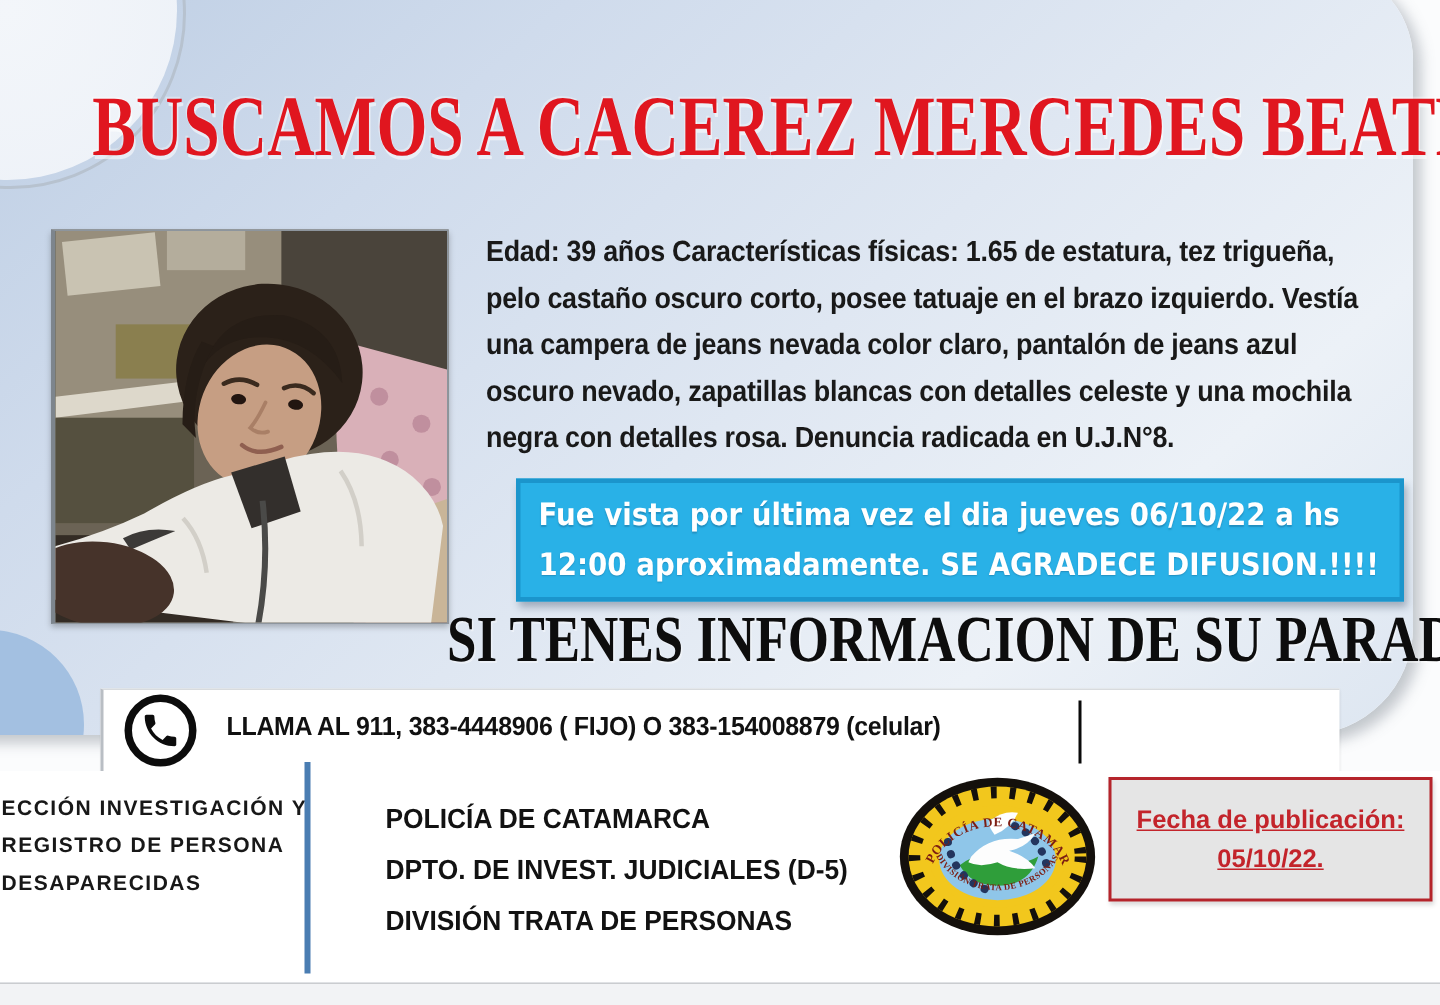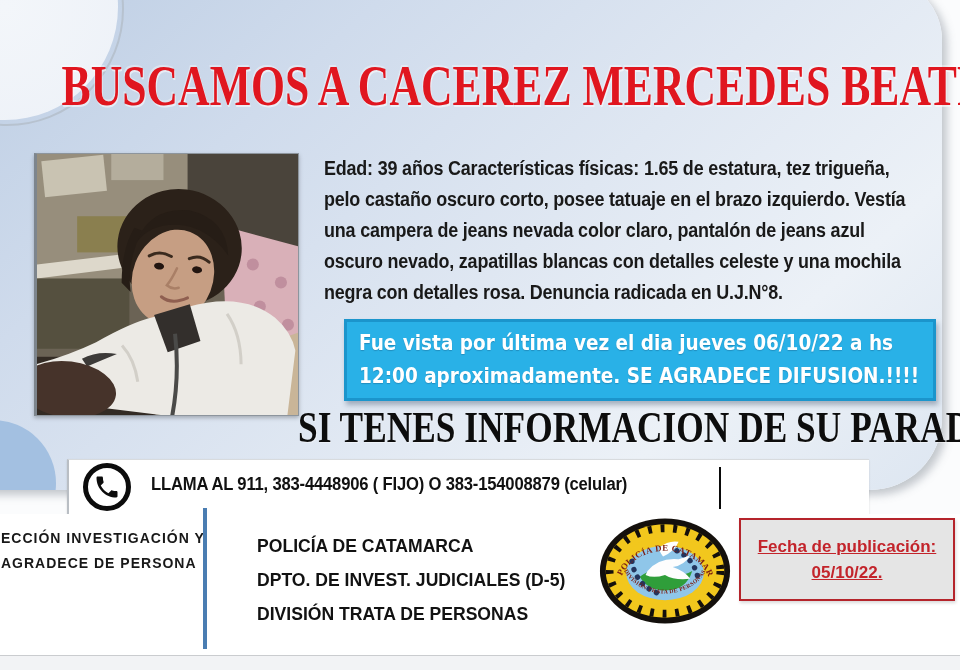--- a/index.html
+++ b/index.html
@@ -62,20 +62,21 @@
     font-family:"Liberation Serif",serif;font-weight:700;font-size:38px;
     color:#0d0d0d;white-space:nowrap;
     transform:scale(0.93,1.15);transform-origin:left center;
     text-shadow:1px 1px 0 rgba(255,255,255,.4);
   }
   
   .phone-bar{
     position:absolute;left:67px;top:459px;width:800px;height:55px;
     background:#ffffff;border-left:2px solid #b9bec4;border-top:1px solid #d8dbde;
     box-shadow:0 1px 2px rgba(0,0,0,.12);
+    padding-left:24px;
   }
   .phone-icon{position:absolute;left:14px;top:3px;width:48px;height:48px;border-radius:50%;
     border:5px solid #0c0c0c;box-sizing:border-box;display:flex;align-items:center;justify-content:center;}
   .phone-icon svg{width:28px;height:28px;}
   .phone-text{
     position:absolute;left:82px;top:14px;font-size:17.5px;font-weight:700;color:#111;
     white-space:nowrap;transform:scaleX(0.95);transform-origin:left center;letter-spacing:-0.2px;
   }
   .phone-mark{position:absolute;left:650px;top:7px;width:2px;height:42px;background:#0a0a0a;}
   
@@ -175,21 +176,22 @@
         <path fill="#0c0c0c" d="M6.62 10.79c1.44 2.83 3.76 5.14 6.59 6.59l2.2-2.2c.27-.27.67-.36 1.02-.24 1.12.37 2.33.57 3.57.57.55 0 1 .45 1 1V20c0 .55-.45 1-1 1-9.39 0-17-7.61-17-17 0-.55.45-1 1-1h3.5c.55 0 1 .45 1 1 0 1.25.2 2.45.57 3.57.11.35.03.74-.24 1.02l-2.21 2.2z"></path>
       </svg>
     </div>
     <div class="phone-text">LLAMA AL 911, 383-4448906 ( FIJO) O 383-154008879 (celular)</div>
     <div class="phone-mark"></div>
   </div>
 
   <div class="footer">
     <div class="section-block">
       <div>ECCIÓN INVESTIGACIÓN Y</div>
-      <div>AGRADECE DE PERSONA</div>
+      <div>REGISTRO DE PERSONA</div>
+      <div>DESAPARECIDAS</div>
     </div>
     <div class="v-divider"></div>
     <div class="police-block">
       <div>POLICÍA DE CATAMARCA</div>
       <div>DPTO. DE INVEST. JUDICIALES (D-5)</div>
       <div>DIVISIÓN TRATA DE PERSONAS</div>
     </div>
     <div class="badge">
       <svg viewBox="0 0 140 112">
         <ellipse cx="70" cy="56" rx="67" ry="54" fill="#14100c"></ellipse>

